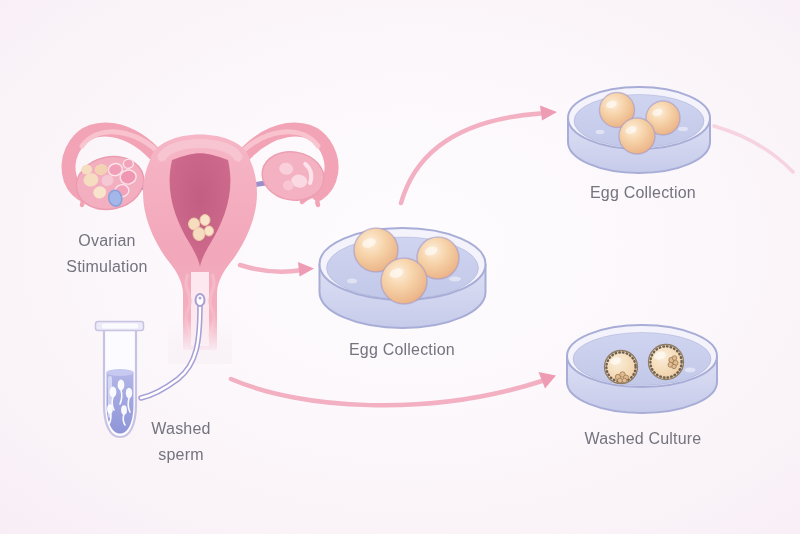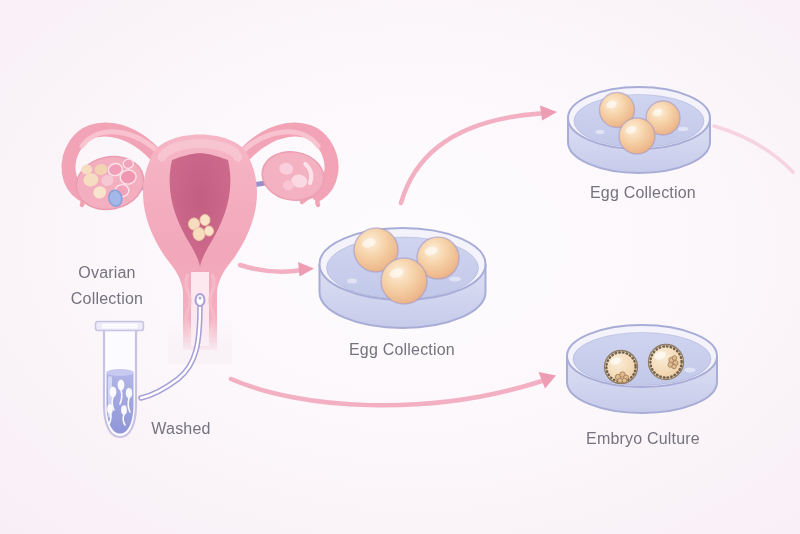--- a/index.html
+++ b/index.html
@@ -9,21 +9,21 @@
   }
   .canvas{
     position:relative;width:800px;height:534px;
     background:radial-gradient(ellipse 620px 420px at 52% 46%, #fefcfe 0%, #fbf6fa 55%, #f7eef5 100%);
   }
   svg.scene{position:absolute;left:0;top:0;}
   .label{
     position:absolute;color:#74737e;font-size:16px;line-height:26px;
     text-align:center;letter-spacing:.2px;user-select:none;
   }
-  .lbl-ovarian{left:27px;top:228px;width:160px;margin-top:32px;}
+  .lbl-ovarian{left:27px;top:228px;width:160px;}
   .lbl-washed{left:120px;top:416px;width:122px;text-align:center;}
   .lbl-egg-mid{left:302px;top:337px;width:200px;}
   .lbl-egg-top{left:543px;top:180px;width:200px;}
   .lbl-embryo{left:543px;top:426px;width:200px;}
 </style>
 </head>
 <body>
 
 <div class="canvas">
 
@@ -244,26 +244,27 @@
         <circle cx="670.5" cy="364.8" r="2.5"></circle>
             <circle cx="674.5" cy="358" r="2.3"></circle>
             <circle cx="674" cy="366.5" r="2.2"></circle>
       </g>
     </g>
   </g>
 </svg>
 
 <div class="label lbl-ovarian">
   <div>Ovarian</div>
-  <div>Collection</div>
+  <div>Stimulation</div>
 </div>
 
 <div class="label lbl-washed">
   <div>Washed</div>
+  <div>sperm</div>
 </div>
 
 <div class="label lbl-egg-mid">Egg Collection</div>
 
 <div class="label lbl-egg-top">Egg Collection</div>
 
-<div class="label lbl-embryo">Embryo Culture</div>
+<div class="label lbl-embryo">Washed Culture</div>
 
 </div>
 
 </body></html>

